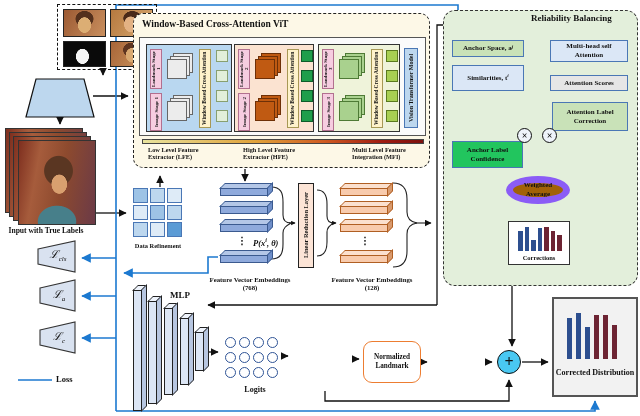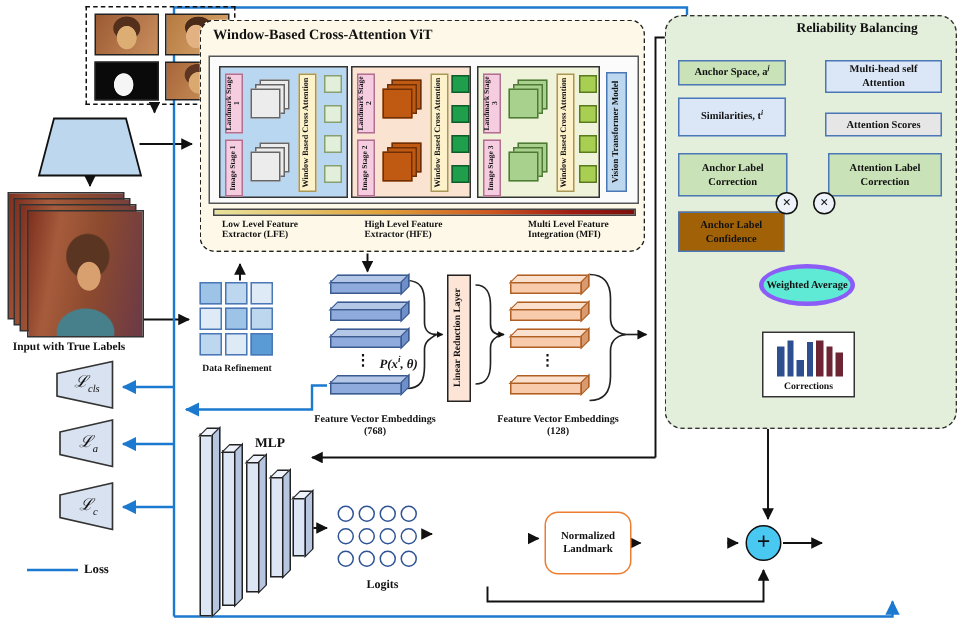--- a/index.html
+++ b/index.html
@@ -93,22 +93,22 @@
   .logits i{width:11px;height:11px;border:1.5px solid #2f5496;border-radius:50%;background:#fff;}
   .logitslab{left:228px;top:385px;width:54px;text-align:center;font-weight:bold;font-size:8px;}
 
   
   .rbox{position:absolute;border:1px solid #4a77b5;display:flex;align-items:center;justify-content:center;
         text-align:center;font-weight:bold;font-size:7px;line-height:1.25;padding:1px;}
   .rbox sup{font-size:5px;}
   .green{background:#c9e2b8;}
   .blue{background:#dbe7f6;}
   .gray{background:#e6e6e6;}
-  .yellow{background:#a16207;}
-  .ellipse{border-radius:50%;border:3px solid #8b5cf6;background:#5eead4;}
+  .yellow{background:#22c55e;}
+  .ellipse{border-radius:50%;border:7px solid #8b5cf6;background:#a16207;}
   .whitebox{background:#fff;border:1.5px solid #333;}
   .otimes{position:absolute;width:15px;height:15px;border:1.2px solid #111;border-radius:50%;background:#eef3fa;
           font-size:10px;font-weight:bold;text-align:center;line-height:13px;z-index:3;}
   .oplus{left:497px;top:350px;width:24px;height:24px;border:1.6px solid #111;border-radius:50%;background:#49c8f2;
          font-size:16px;font-weight:bold;text-align:center;line-height:21px;z-index:3;}
 
   .barchart{position:absolute;display:flex;align-items:flex-end;gap:3px;}
   .barchart .bar{display:block;width:5px;}
   .pdbox{left:290px;top:328px;width:62px;height:62px;background:#fff;border:1.5px solid #333;}
   .pdlab{position:absolute;left:0;bottom:2px;width:100%;text-align:center;font-weight:bold;font-size:7px;line-height:1.15;}
@@ -359,33 +359,43 @@
   </div>
   <div class="abs lvl logitslab">Logits</div>
 
 
   <div class="roundbox ne lvl">
     <span>Normalized Landmark</span>
   </div>
 
   <div class="abs lvl oplus">+</div>
 
+  <div class="abs lvl corrbig">
+    <div class="barchart" style="left:13px;top:14px;width:60px;height:46px;gap:4px;">
+        <span class="bar" style="height: 90%; background: rgb(45, 79, 143);"></span>
+        <span class="bar" style="height: 100%; background: rgb(45, 79, 143);"></span>
+        <span class="bar" style="height: 70%; background: rgb(45, 79, 143);"></span>
+        <span class="bar" style="height: 95%; background: rgb(109, 36, 51);"></span>
+        <span class="bar" style="height: 95%; background: rgb(109, 36, 51);"></span>
+        <span class="bar" style="height: 75%; background: rgb(109, 36, 51);"></span>
+      </div>
+    <div class="pdlab" style="bottom:18px;font-size:8px;">Corrected Distribution</div>
+  </div>
 
   <div class="abs lvl rel-panel"></div>
   <div class="abs lvl rel-title">Reliability Balancing</div>
 
   <div class="rbox green lvl" style="left:452px;top:40px;width:72px;height:17px;">
     <span><span>Anchor Space, a</span><i><sup>j</sup></i></span>
   </div>
   <div class="rbox blue lvl" style="left:550px;top:40px;width:78px;height:22px;">Multi-head self Attention</div>
   <div class="rbox blue lvl" style="left:452px;top:65px;width:72px;height:26px;">
     <span><span>Similarities, t</span><i><sup>i</sup></i></span>
   </div>
   <div class="rbox gray lvl" style="left:550px;top:75px;width:78px;height:16px;">Attention Scores</div>
-  <div class="rbox green lvl" style="left:452px;top:102px;width:73px;height:29px;">Anchor Label Correction</div>
   <div class="rbox green lvl" style="left:552px;top:102px;width:76px;height:29px;">Attention Label Correction</div>
   <div class="otimes" style="left:517px;top:128px;">×</div>
   <div class="otimes" style="left:542px;top:128px;">×</div>
   <div class="rbox yellow lvl" style="left:452px;top:141px;width:71px;height:27px;">Anchor Label Confidence</div>
   <div class="rbox ellipse lvl" style="left:506px;top:176px;width:64px;height:28px;">Weighted Average</div>
   <div class="rbox whitebox lvl" style="left:508px;top:221px;width:62px;height:44px;flex-direction:column;justify-content:flex-end;padding-bottom:2px;">
     <div class="barchart" style="left:9px;top:5px;width:44px;height:24px;gap:2px;">
         <span class="bar" style="height: 85%; background: rgb(45, 79, 143);"></span>
         <span class="bar" style="height: 100%; background: rgb(45, 79, 143);"></span>
         <span class="bar" style="height: 45%; background: rgb(45, 79, 143);"></span>

